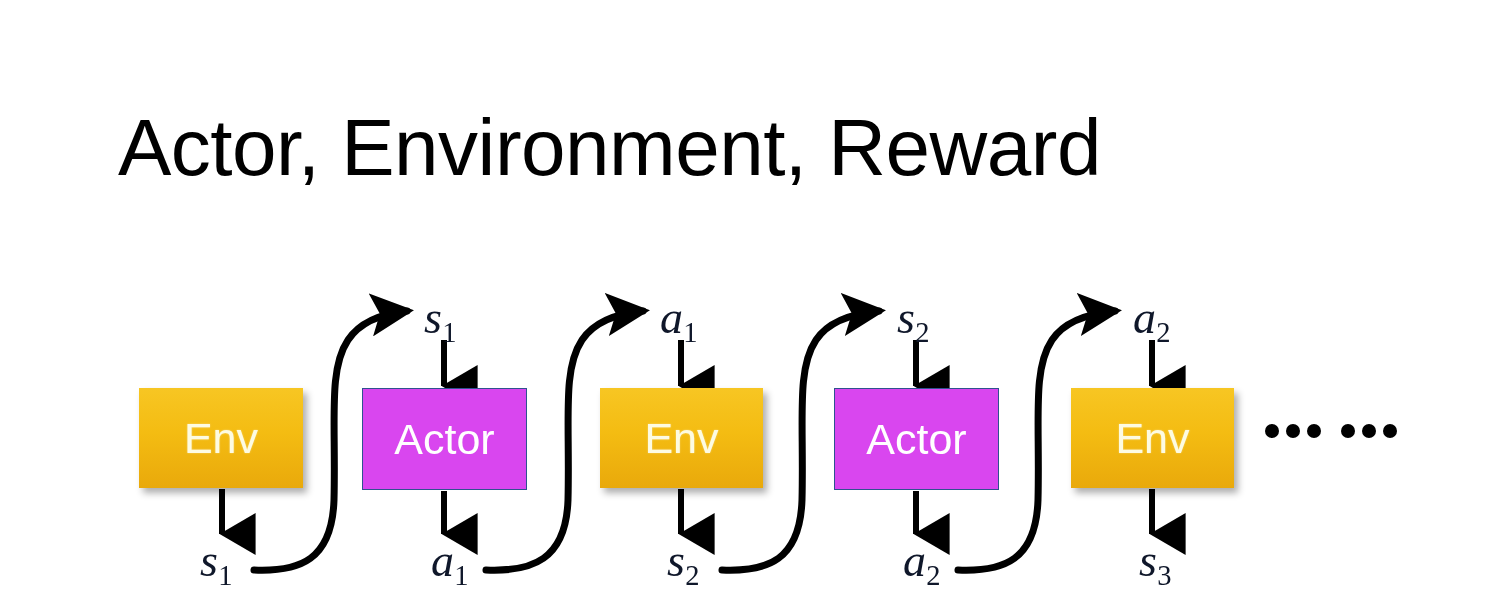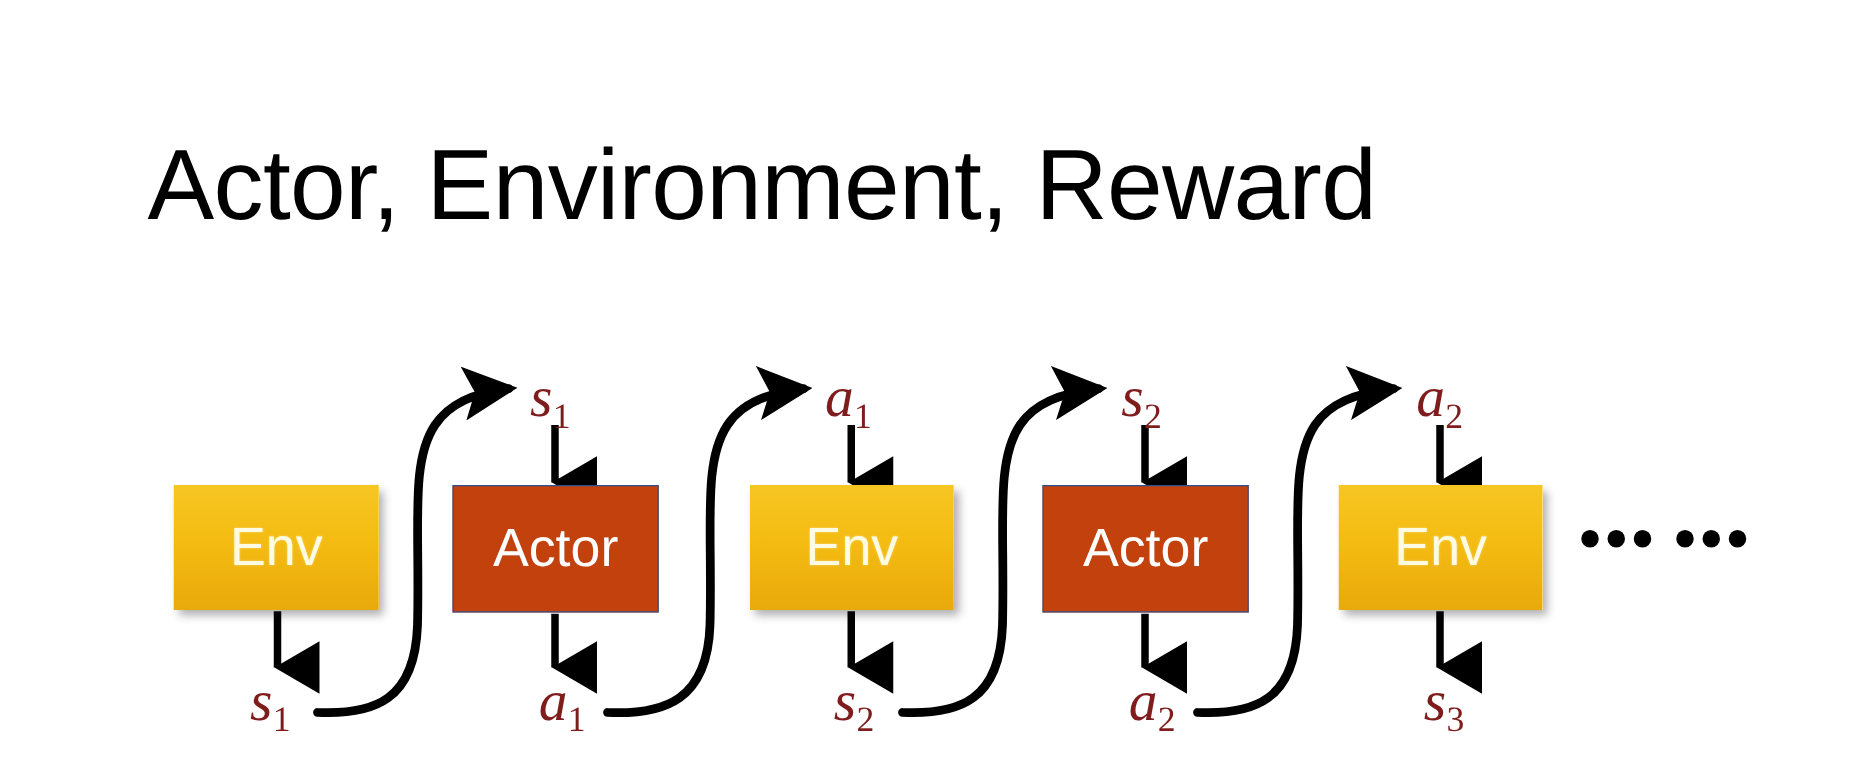--- a/index.html
+++ b/index.html
@@ -51,21 +51,21 @@
     display: flex;
     align-items: center;
     justify-content: center;
     box-sizing: border-box;
   }
   .node-env {
     background: linear-gradient(180deg, #F7C623 0%, #F4BC12 45%, #E9A90B 100%);
     box-shadow: 4px 5px 7px rgba(0,0,0,0.32);
   }
   .node-actor {
-    background: #c2410c;
+    background: #d946ef;
     border: 1.5px solid #2F528F;
   }
   .node-label {
     font-family: "Liberation Sans", sans-serif;
     font-size: 43px;
     font-weight: 300;
     color: #ffffff;
     line-height: 1;
     user-select: none;
   }
@@ -73,21 +73,21 @@
     color: #FDFBE2;
     text-shadow: 0 0 2px rgba(255,255,255,0.45);
   }
 
   
   .mathlabel {
     position: absolute;
     font-family: "Liberation Serif", serif;
     font-style: italic;
     font-size: 46px;
-    color: #7f1d1d;
+    color: #0f172a;
     white-space: nowrap;
     line-height: 1;
     user-select: none;
   }
   .mathlabel sub {
     font-style: normal;
     font-size: 0.62em;
     vertical-align: baseline;
     position: relative;
     top: 0.30em;

